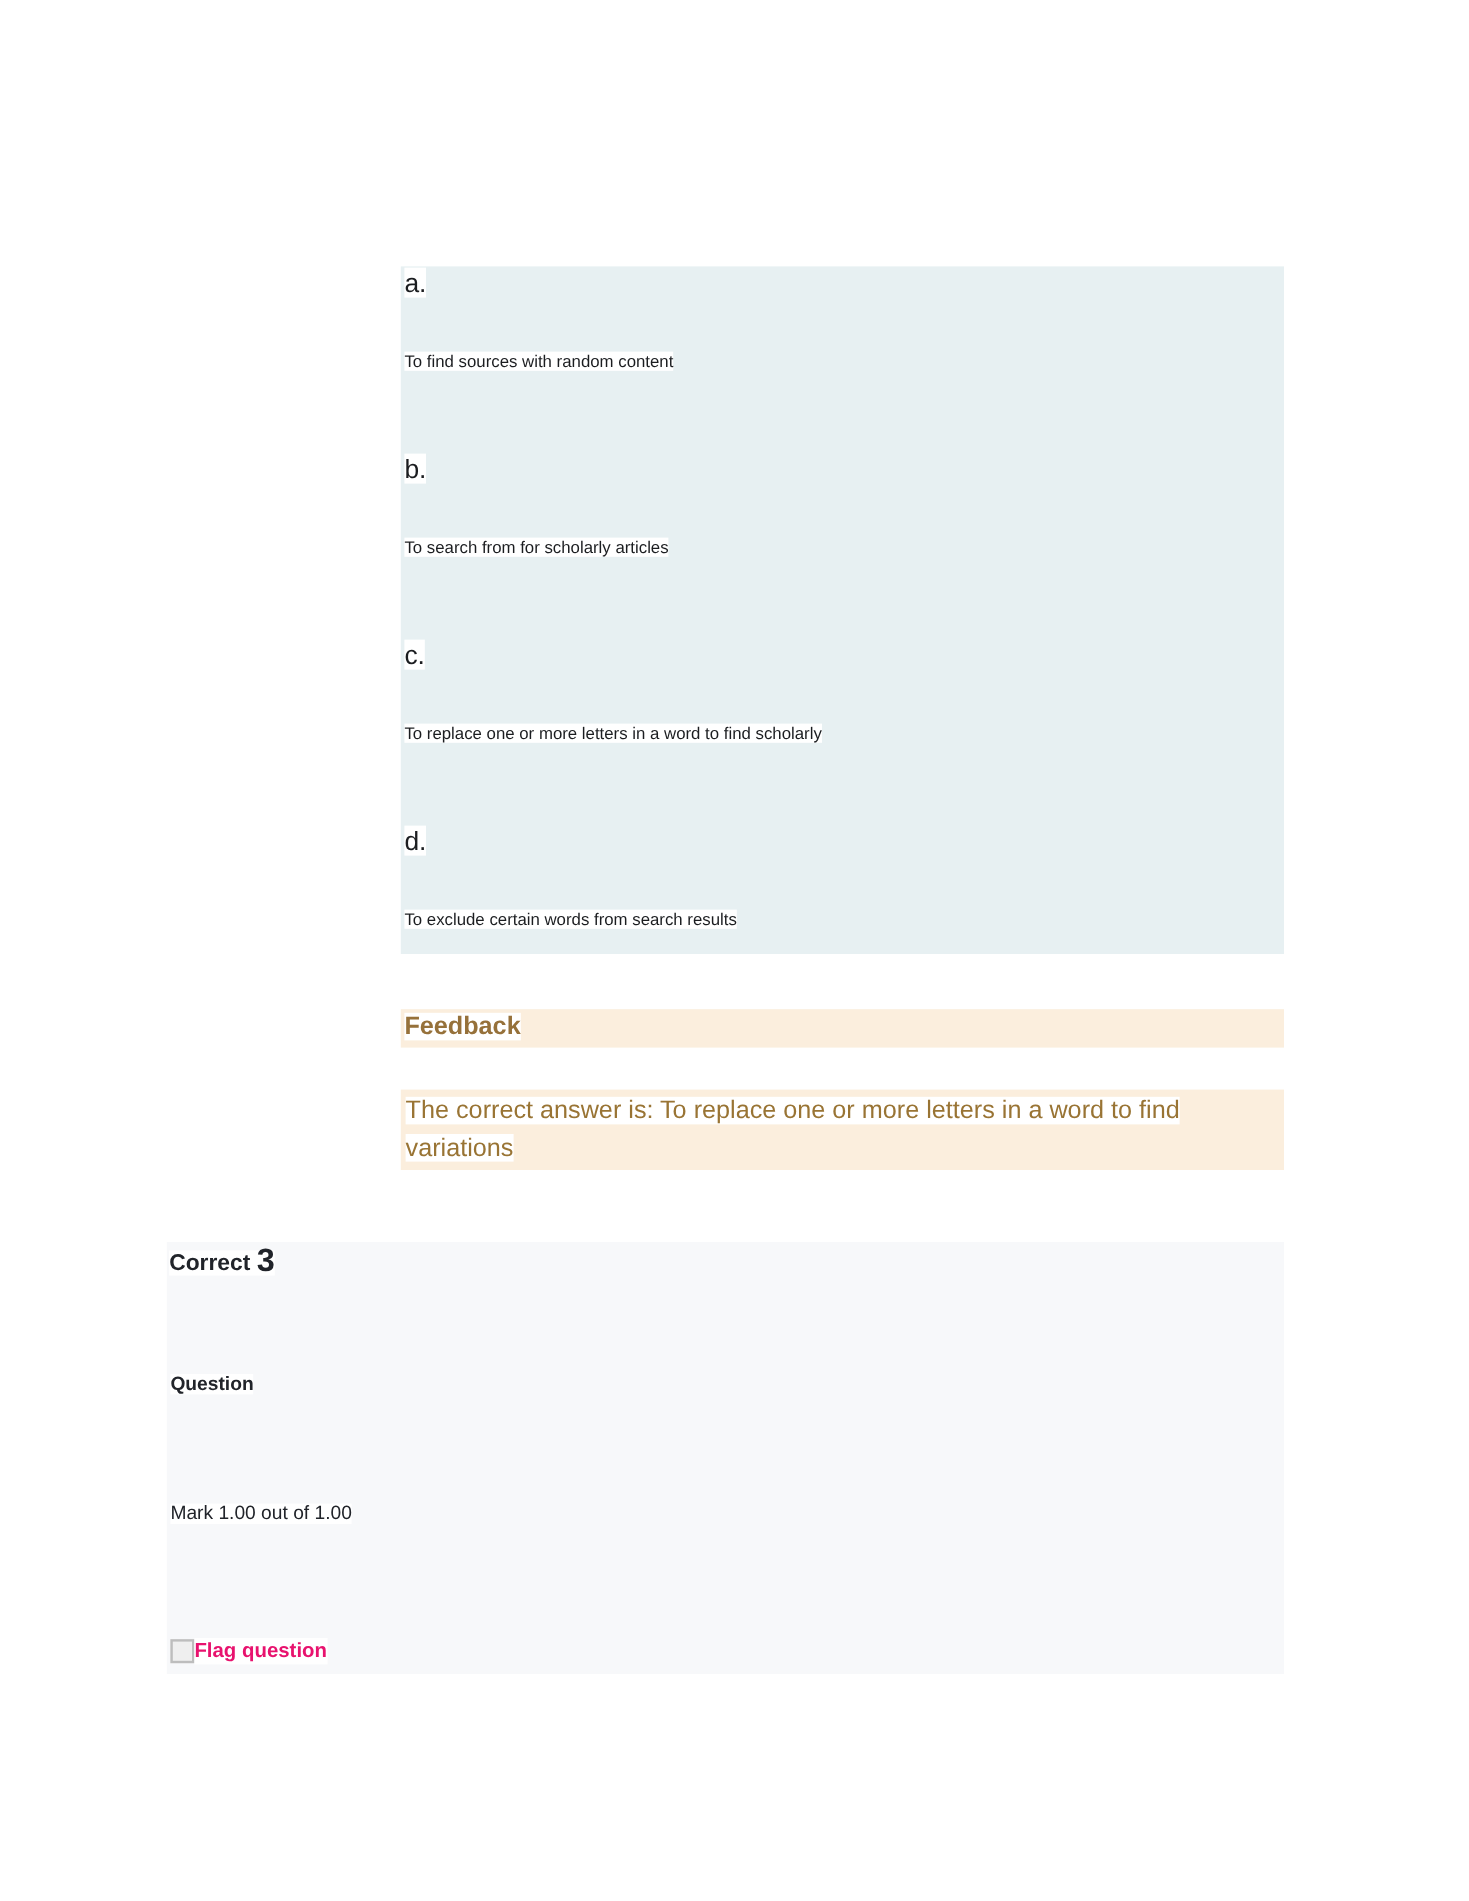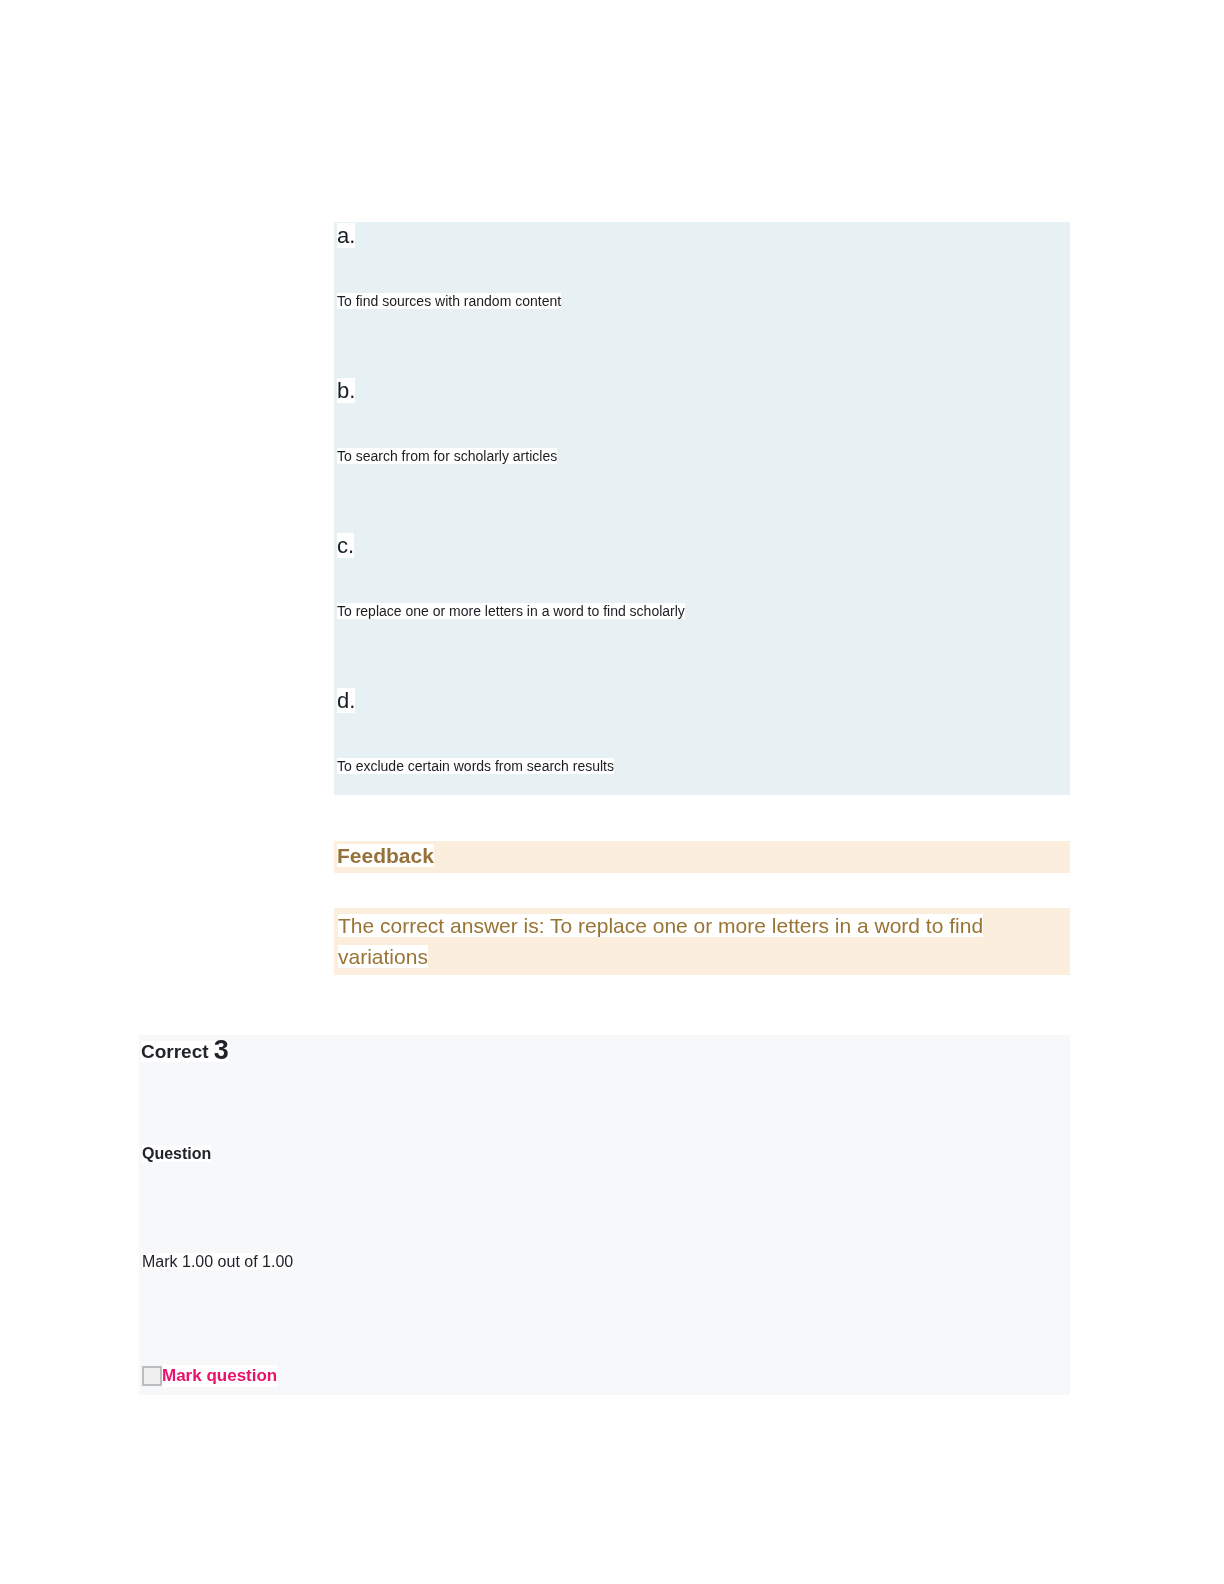--- a/index.html
+++ b/index.html
@@ -234,18 +234,18 @@
   <div class="panel" id="question-block">
 
     <div id="question-number"><span class="hl"><span>Correct</span> <span class="num">3</span></span></div>
 
     <div id="question-state"><span class="hl">Question</span></div>
 
     <div id="question-mark"><span class="hl">Mark 1.00 out of 1.00</span></div>
 
     <div id="flag-row">
       <span id="flag-checkbox"></span>
-        <span class="hl"><span id="flag-label">Mark question</span></span>
+        <span class="hl"><span id="flag-label">Flag question</span></span>
     </div>
 
   </div>
 
 </div>
 
 </body></html>

